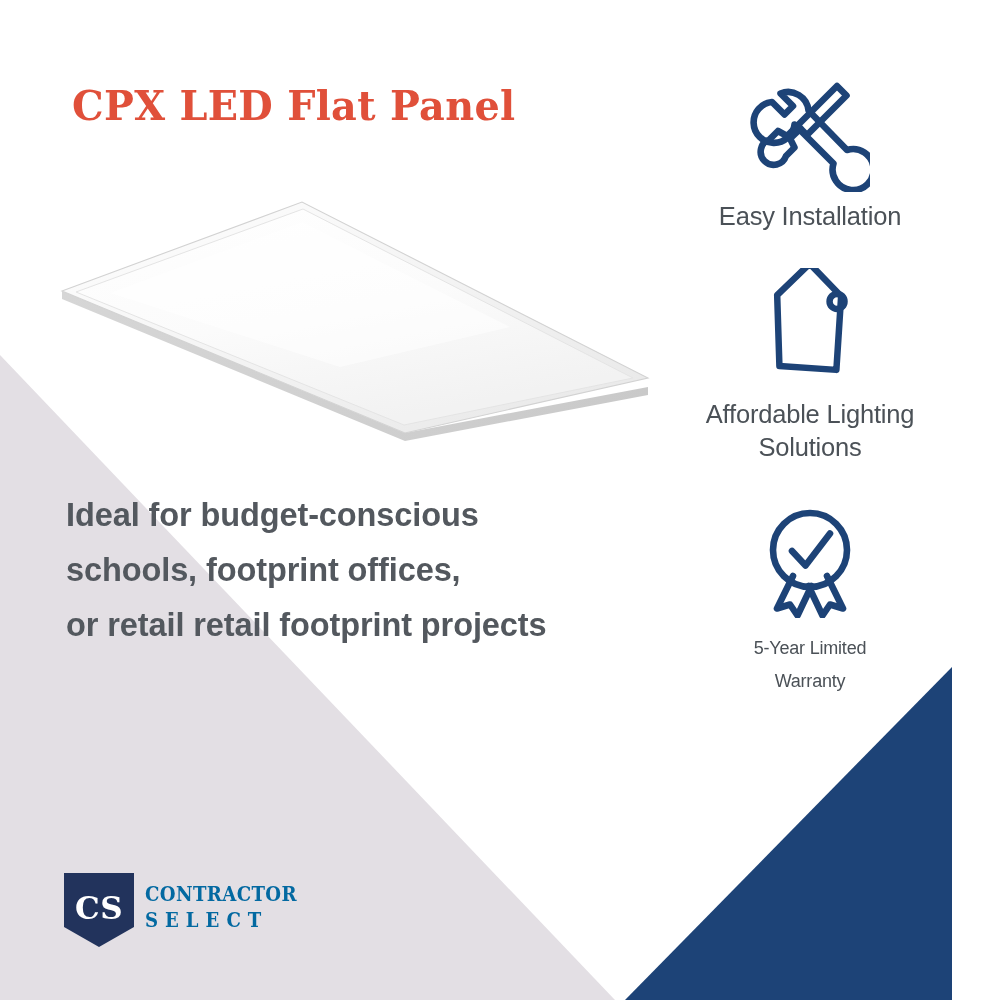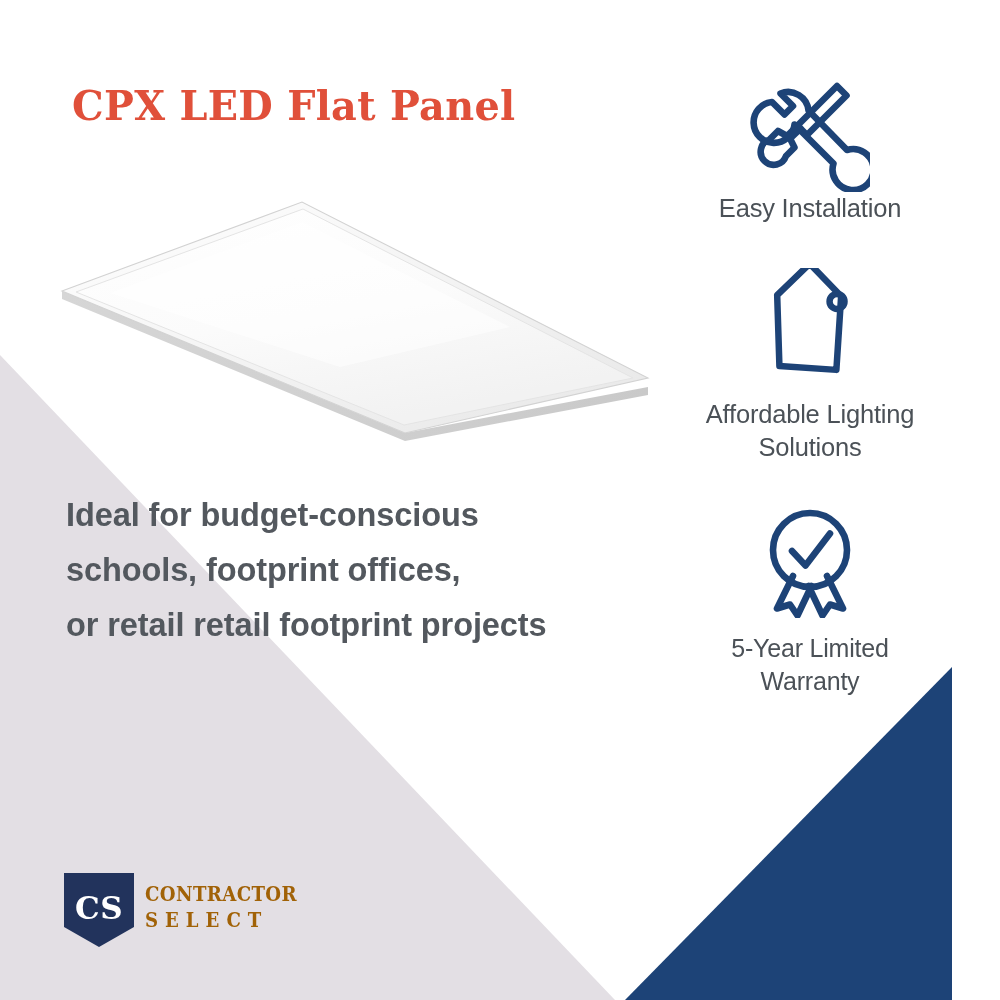--- a/index.html
+++ b/index.html
@@ -76,44 +76,44 @@
   .feature-icon {
     display: block;
     margin: 0 auto;
     height: 120px;
   }
   #feature-1 .feature-icon { height: 118px; }
   #feature-2 .feature-icon { height: 120px; }
 
   .feature-label {
     display: block;
-    margin-top: 0;
+    margin-top: 8px;
     color: #4b5157;
     font-size: 25.5px;
     line-height: 33px;
     font-weight: 400;
     letter-spacing: -0.2px;
   }
   #feature-1 .feature-label { margin-top: 12px; }
-  #feature-2 .feature-label { margin-top: 14px; font-size: 25px; }
+  #feature-2 .feature-label { margin-top: 14px; font-size: 18px; }
 
   
   #logo {
     position: absolute;
     left: 62px;
     top: 871px;
     width: 210px;
     height: 78px;
   }
   #logo-shield { position: absolute; left: 0; top: 0; }
   #logo-wordmark {
     position: absolute;
     left: 83px;
     top: 14px;
-    color: #a16207;
+    color: #0369a1;
     font-family: "DejaVu Serif", serif;
     line-height: 1;
   }
   #logo-word-top {
     display: block;
     font-size: 19.5px;
     font-weight: bold;
     letter-spacing: 0.4px;
     transform: scaleX(0.93);
     transform-origin: left center;

